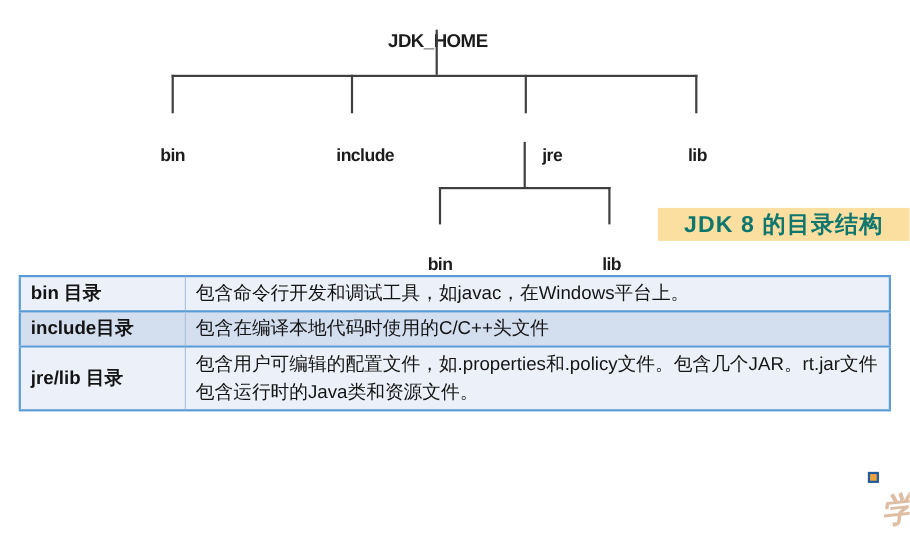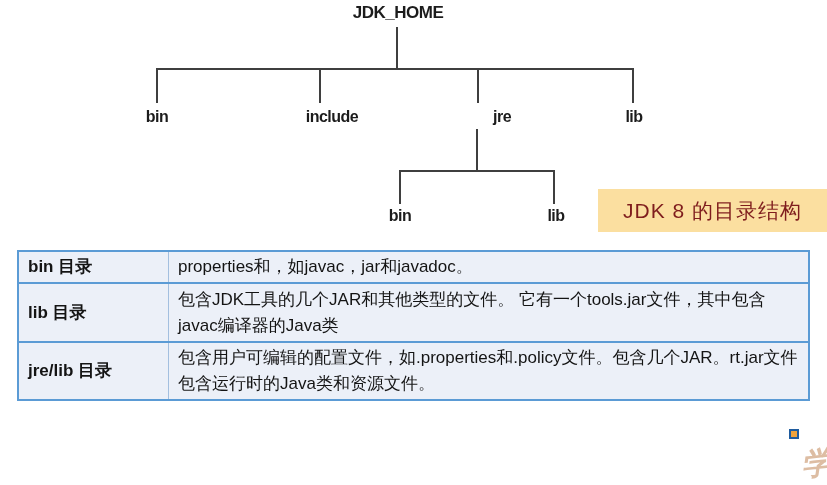--- a/index.html
+++ b/index.html
@@ -6,29 +6,30 @@
   body{
     width:827px;height:485px;position:relative;overflow:hidden;
     background:#ffffff;
     font-family:"Liberation Sans","DejaVu Sans",sans-serif;
   }
   
   .tree-label{
     position:absolute;transform:translateX(-50%);
     font-weight:bold;font-size:16px;color:#1c1c1c;letter-spacing:-0.5px;
     white-space:nowrap;
+    margin-top:25px;
   }
   .tline{position:absolute;background:#3f3f3f;}
   .vline{width:2px;}
   .hline{height:2px;}
   
   .caption{
-    position:absolute;left:598px;top:189px;width:229px;height:43px;
-    background:#FBDFA0;color:#7f1d1d;
-    font-size:21px;font-weight:normal;letter-spacing:1px;
+    position:absolute;left:598px;top:189px;width:229px;height:30px;
+    background:#FBDFA0;color:#0f766e;
+    font-size:21px;font-weight:bold;letter-spacing:1px;
     display:flex;align-items:center;justify-content:center;white-space:nowrap;
   }
   
   table.dirs{
     position:absolute;left:17px;top:250px;width:793px;
     border-collapse:collapse;table-layout:fixed;
     font-size:17px;color:#141414;
   }
   table.dirs td{
     border-top:2px solid #5B9BD5;
@@ -89,25 +90,25 @@
   <div class="tree-label" style="left:400px;top:207px;">bin</div>
   <div class="tree-label" style="left:556px;top:207px;">lib</div>
 </div>
 
 <div class="caption">JDK 8 的目录结构</div>
 
 <table class="dirs">
   <tbody>
     <tr class="row-light h30">
       <td class="dircol">bin 目录</td>
-      <td class="desccol">properties和，如javac，jar和javadoc。</td>
+      <td class="desccol">包含命令行开发和调试工具，如javac，在Windows平台上。</td>
     </tr>
-    <tr class="row-light h59">
-      <td class="dircol">lib 目录</td>
-      <td class="desccol">包含JDK工具的几个JAR和其他类型的文件。 它有一个tools.jar文件，其中包含javac编译器的Java类</td>
+    <tr class="row-shaded h31">
+      <td class="dircol">include目录</td>
+      <td class="desccol">包含在编译本地代码时使用的C/C++头文件</td>
     </tr>
     <tr class="row-light h50">
       <td class="dircol">jre/lib 目录</td>
       <td class="desccol">包含用户可编辑的配置文件，如.properties和.policy文件。包含几个JAR。rt.jar文件包含运行时的Java类和资源文件。</td>
     </tr>
   </tbody>
 </table>
 
 <span class="obj-marker"></span>
 

